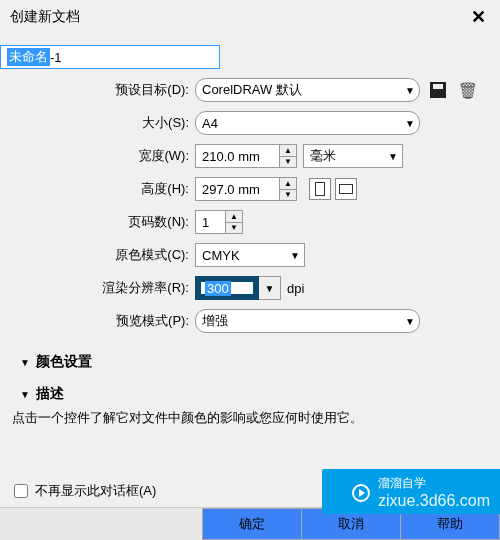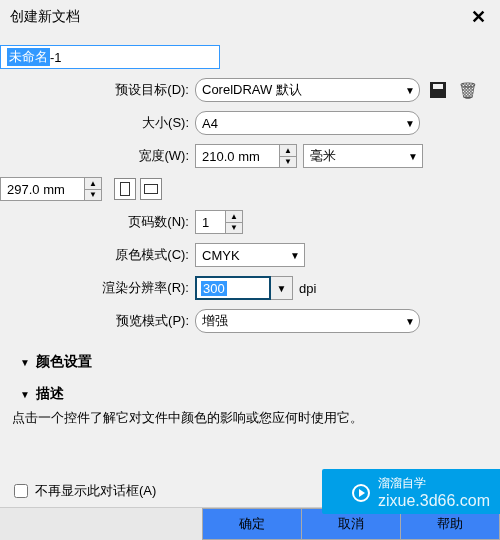--- a/index.html
+++ b/index.html
@@ -7,21 +7,21 @@
   .titlebar { display: flex; justify-content: space-between; align-items: center; padding: 4px 8px 4px 10px; font-size: 14px; }
   .titlebar .close { font-size: 18px; font-weight: bold; cursor: pointer; padding: 2px 6px; }
   .form { padding: 10px 30px 0 0; }
   .row { display: flex; align-items: center; margin-bottom: 7px; min-height: 26px; }
   .label { flex: 0 0 195px; text-align: right; padding-right: 6px; font-size: 13px; }
   .fields { flex: 1; display: flex; align-items: center; gap: 6px; }
   .name-field { height: 24px; width: 220px; border: 1px solid #3399ff; background:#fff; display:flex; align-items:center; padding:0 6px; font-size:13px; }
   .dd { display: flex; align-items: center; height: 24px; border: 1px solid #999; background: #fff; padding: 0 4px 0 6px; font-size: 13px; justify-content: space-between; }
   .dd .caret { font-size: 10px; margin-left: 6px; }
   .dd-wide { width: 225px; border-radius: 11px; }
-  .dd-unit { width: 120px; text-align: right; }
+  .dd-unit { width: 100px; text-align: right; }
   .dd-color { width: 110px; }
   .spin { display:flex; }
   .spin input { width: 84px; height:24px; border:1px solid #999; border-right:none; padding:0 6px; font-size:13px; }
   .spin .btns { width:18px; height:24px; border:1px solid #999; display:flex; flex-direction:column; }
   .spin .btns div { flex:1; display:flex; align-items:center; justify-content:center; font-size:8px; border-bottom:1px solid #999; background:#eee; cursor:pointer;}
   .spin .btns div:last-child{border-bottom:none;}
   .orient { display:flex; gap:4px; align-items:center; margin-left:6px;}
   .orient .p, .orient .l { width:22px; height:22px; border:1px solid #888; display:flex; align-items:center; justify-content:center; background:#fff; cursor:pointer;}
   .iconbtn { width:24px; height:24px; display:flex; align-items:center; justify-content:center; cursor:pointer; }
   .save-icon { width:16px; height:16px; background:#222; position:relative; }
@@ -32,21 +32,21 @@
   .desc { padding: 4px 10px 10px 12px; font-size:13px; }
   .footer { position:absolute; bottom:0; left:0; right:0; }
   .checkbox-row { display:flex; align-items:center; gap:4px; padding: 6px 10px; font-size:13px; }
   .checkbox-row input { width:14px; height:14px; }
   .btnbar { display:flex; justify-content:flex-end; gap:0; border-top:1px solid #ccc; background:#e8e8e8; }
   .btn { width:100px; height:32px; border:1px solid #aaa; background:#3b82f6; font-size:13px; display:flex; align-items:center; justify-content:center; cursor:pointer; margin-left:-1px;}
   .watermark { position:absolute; right:0; bottom:26px; background:#009fe8; color:#fff; font-size:12px; padding:6px 10px 4px 30px; display:flex; align-items:center; gap:8px; border-radius:2px 0 0 2px; z-index:5;}
   .watermark .url { font-size:16px; opacity:.9; display:block; }
   .play { width:18px;height:18px;border:2px solid #fff;border-radius:50%;display:flex;align-items:center;justify-content:center;}
   .play::after{content:"";border-left:6px solid #fff;border-top:4px solid transparent;border-bottom:4px solid transparent;margin-left:2px;}
-  .dpi-val { width:76px; background:#fff; border:2px solid #0c4a6e; height:24px; display:flex; align-items:center; padding:0 4px;}
+  .dpi-val { width:64px; background:#fff; border:6px solid #0c4a6e; height:24px; display:flex; align-items:center; padding:0 4px;}
   .dpi-val span { background:#3399ff; color:#fff; padding:0 2px; font-size:13px;}
   .caret-box { width:22px;height:24px;border:1px solid #999;border-left:none;display:flex;align-items:center;justify-content:center;font-size:10px;background:#eee;cursor:pointer;}
 </style>
 </head>
 <body>
 
 <div class="titlebar">
   <span>创建新文档</span>
   <span class="close">✕</span>
 </div>
@@ -99,20 +99,21 @@
           </div>
       </div>
       <div class="dd dd-unit">
         <span>毫米</span>
           <span class="caret">▼</span>
       </div>
     </div>
   </div>
 
   <div class="row">
+    <div class="label">高度(H):</div>
     <div class="fields">
       <div class="spin">
         <input type="text" value="297.0 mm" style="">
         <div class="btns">
             <div>▲</div>
             <div>▼</div>
           </div>
       </div>
       <div class="orient">
         <div class="p">

